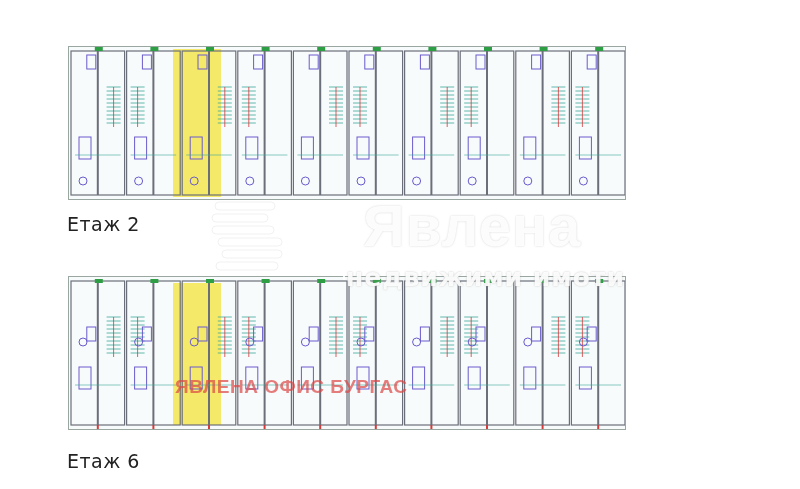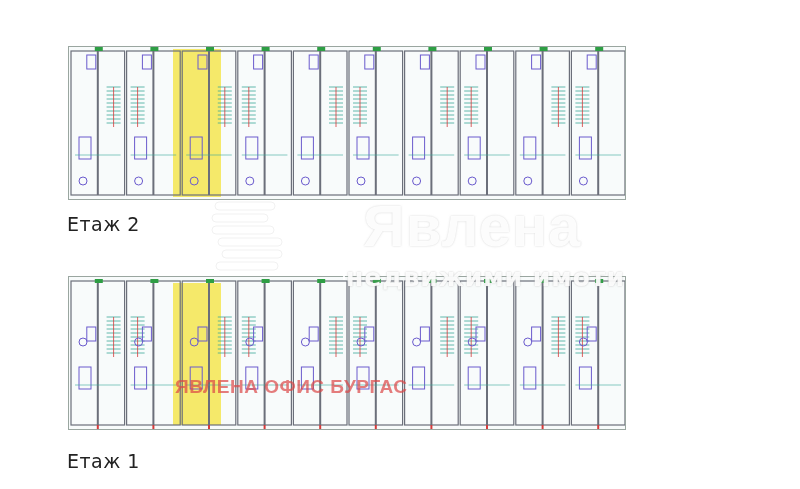--- a/index.html
+++ b/index.html
@@ -395,21 +395,21 @@
         <line x1="513.4000000000001" y1="40" x2="513.4000000000001" y2="80" stroke="#d43a3a" stroke-width="0.8"></line>
         <rect x="518.2" y="50" width="9" height="14" fill="none" stroke="#6a5acd" stroke-width="1"></rect>
         <rect x="510.40000000000003" y="90" width="12" height="22" fill="none" stroke="#6a5acd" stroke-width="1"></rect>
         <circle cx="514.4000000000001" cy="65" r="4" fill="none" stroke="#6a5acd" stroke-width="1"></circle>
         <rect x="526.2" y="2" width="8" height="4" fill="#2e9e44"></rect>
         <line x1="506.40000000000003" y1="108" x2="552" y2="108" stroke="#3aa89a" stroke-width="0.6"></line>
         <line x1="529.2" y1="148" x2="529.2" y2="154" stroke="#d43a3a" stroke-width="2"></line>
       </g>
   </svg>
 </div>
-<div class="floor-label" style="left:67px;top:450px;">Етаж 1</div>
+<div class="floor-label" style="left:67px;top:450px;">Етаж 6</div>
 
 <svg class="wm" style="left:210px;top:200px;" width="80" height="80">
   <g fill="rgba(255,255,255,0.92)" stroke="rgba(200,200,200,0.5)" stroke-width="0.5">
     <rect x="5" y="2" width="60" height="8" rx="4"></rect>
     <rect x="2" y="14" width="56" height="8" rx="4"></rect>
     <rect x="2" y="26" width="62" height="8" rx="4"></rect>
     <rect x="8" y="38" width="64" height="8" rx="4"></rect>
     <rect x="12" y="50" width="60" height="8" rx="4"></rect>
     <rect x="6" y="62" width="62" height="8" rx="4"></rect>
   </g>

